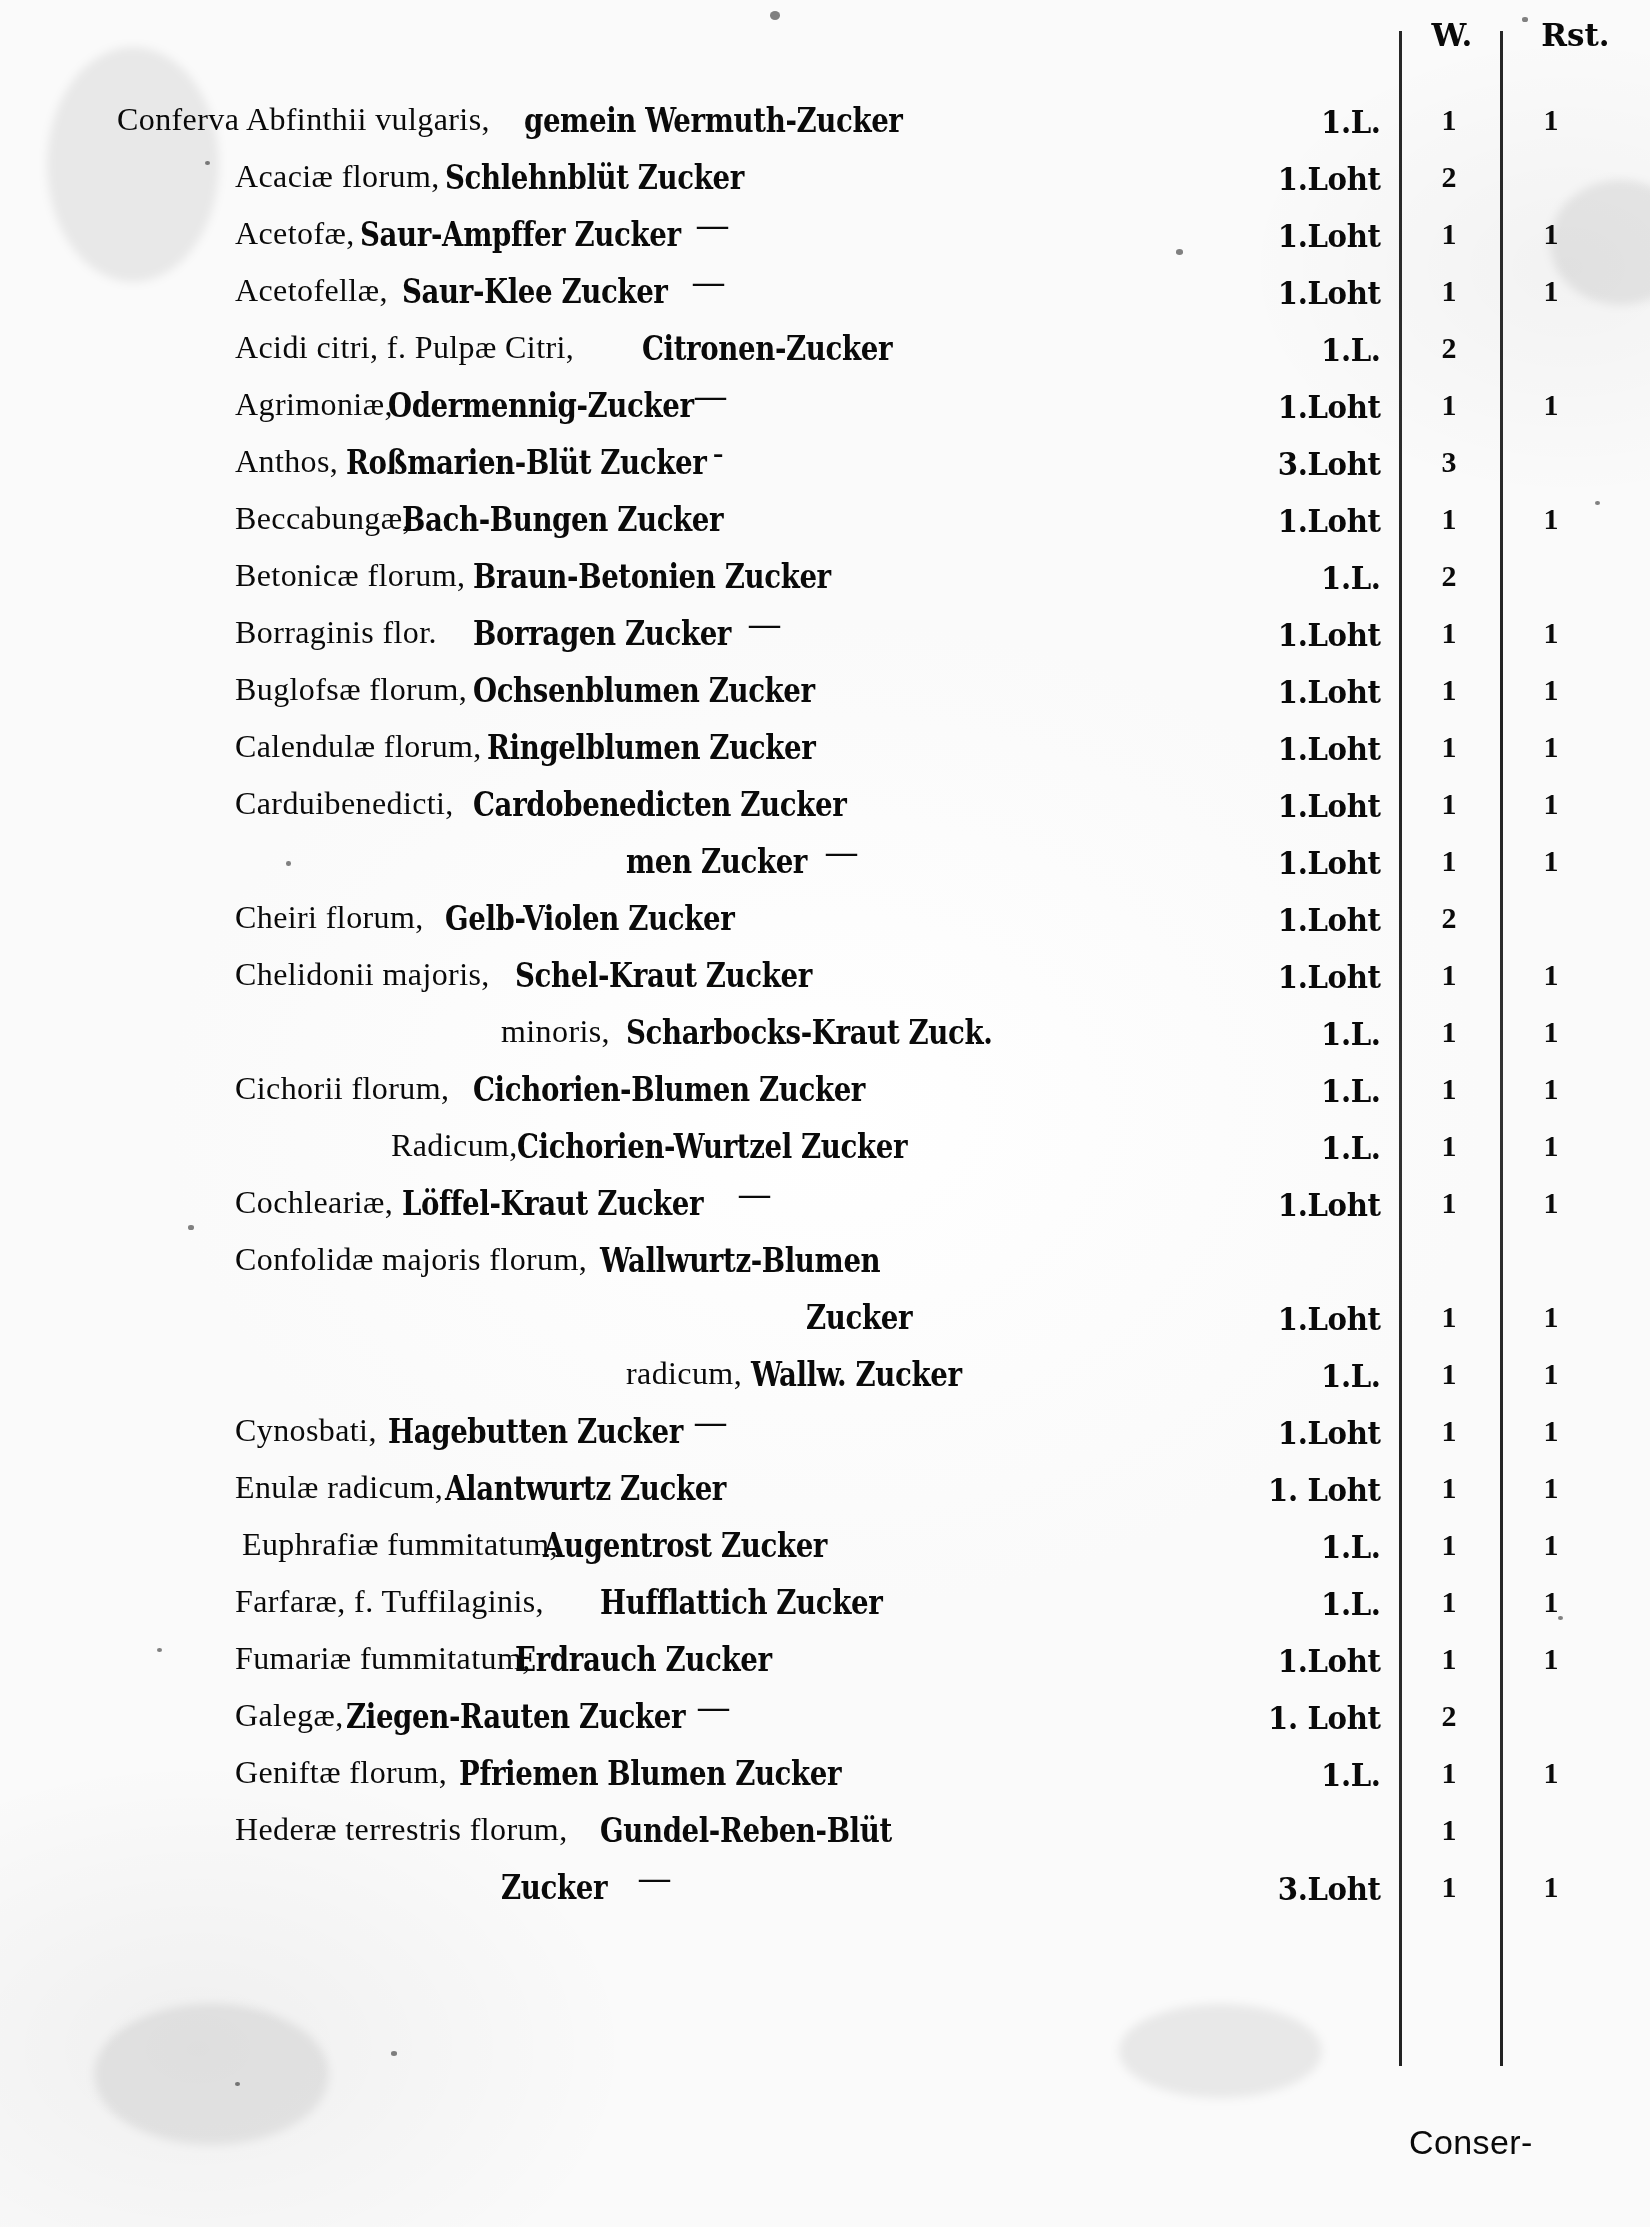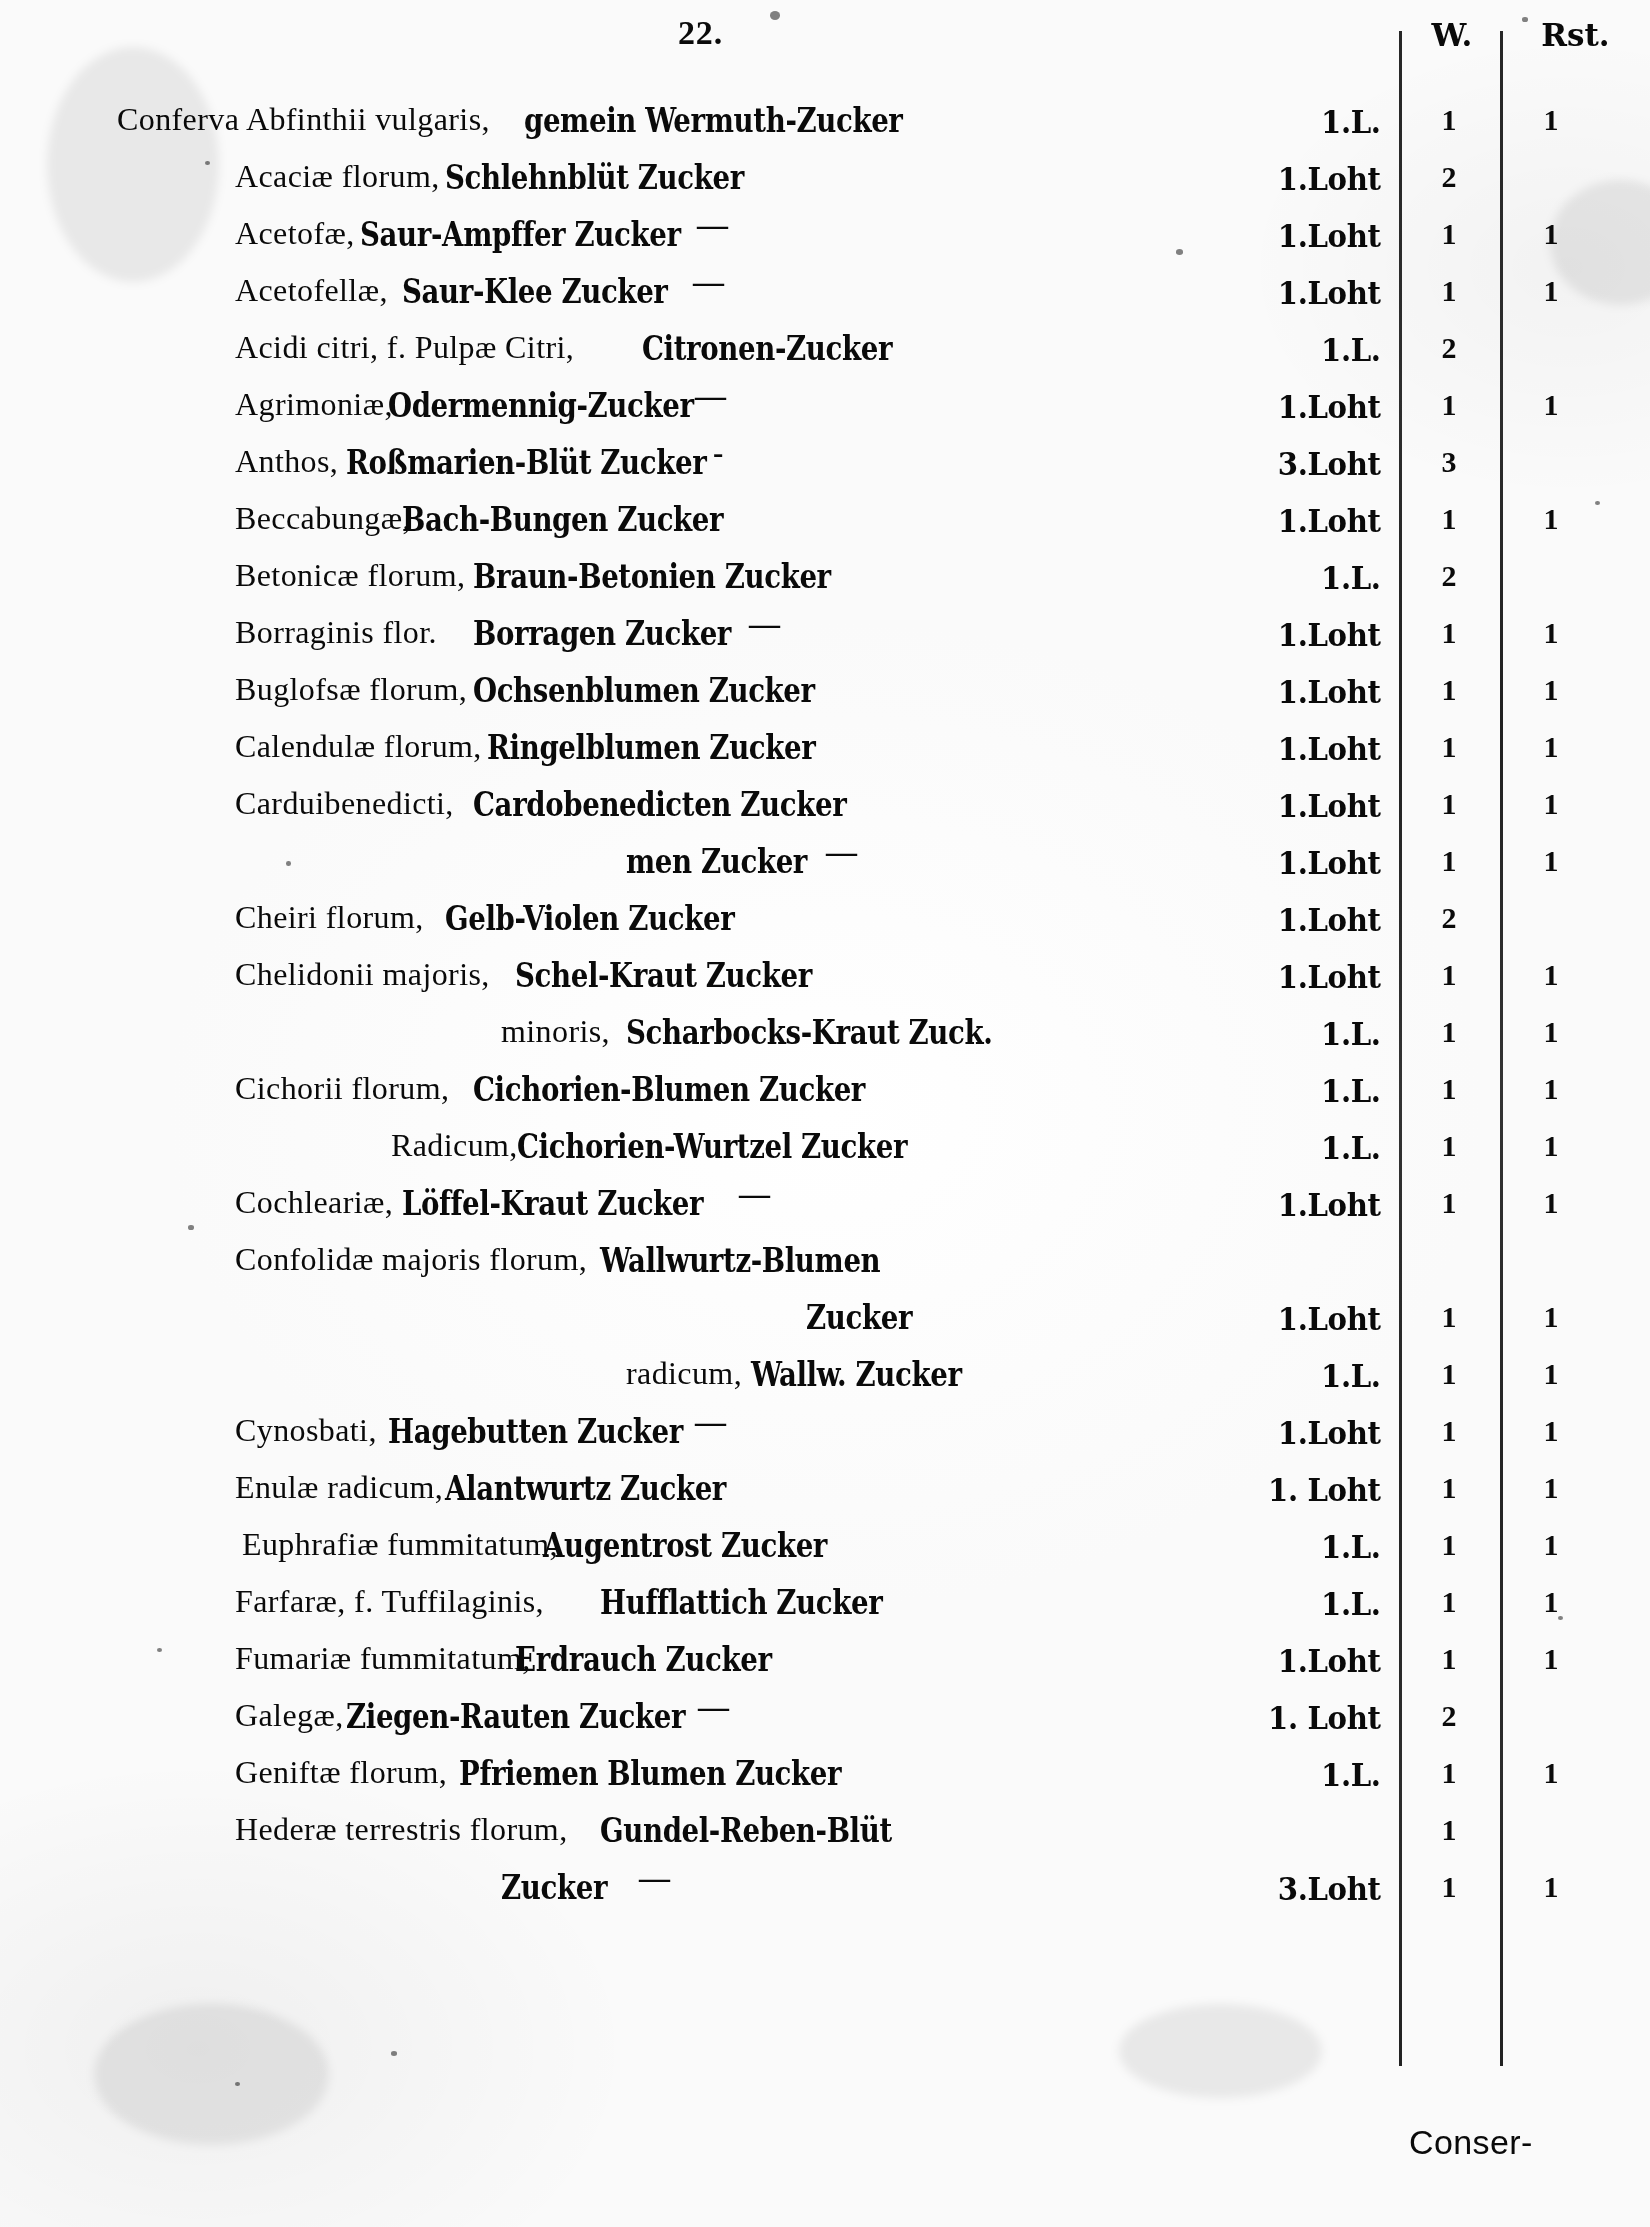--- a/index.html
+++ b/index.html
@@ -167,21 +167,20 @@
     border-radius: 50%;
     filter: blur(4.7px);
     pointer-events: none;
   }
 </style>
 </head>
 <body>
 
 <div id="page">
 
-  <div class="folio">22.</div>
 
   <div class="col-head w">W.</div>
   <div class="col-head rst">Rst.</div>
 
   <div class="vrule r1"></div>
   <div class="vrule r2"></div>
 
   <div id="list">
       <div class="row">
         <div class="entry">

